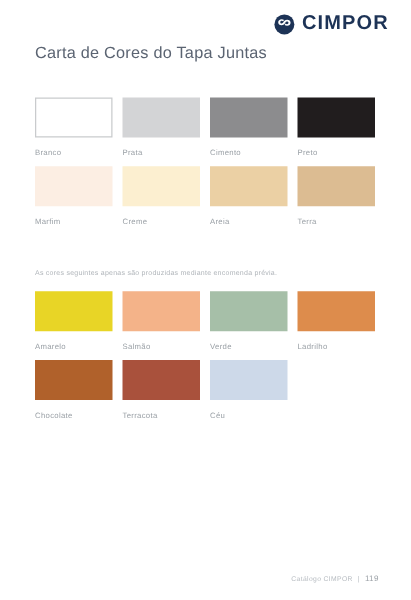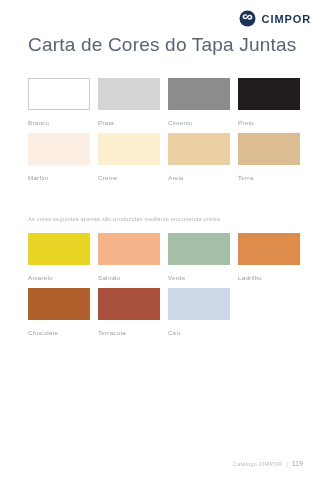--- a/index.html
+++ b/index.html
@@ -30,32 +30,32 @@
     align-items: center;
     gap: 6px;
   }
   .logo-mark {
     width: 17px;
     height: 17px;
     display: block;
   }
   .logo-text {
     font-family: "Liberation Sans", sans-serif;
-    font-size: 11px;
+    font-size: 16px;
     letter-spacing: 0.9px;
     font-weight: 700;
     color: #1d3356;
   }
 
   
   .title {
     position: absolute;
     top: 34px;
     left: 28px;
-    font-size: 19px;
+    font-size: 13px;
     font-weight: 400;
     color: #5b6472;
     letter-spacing: 0.2px;
     white-space: nowrap;
   }
 
   
   .swatch-section {
     position: absolute;
     left: 28px;

